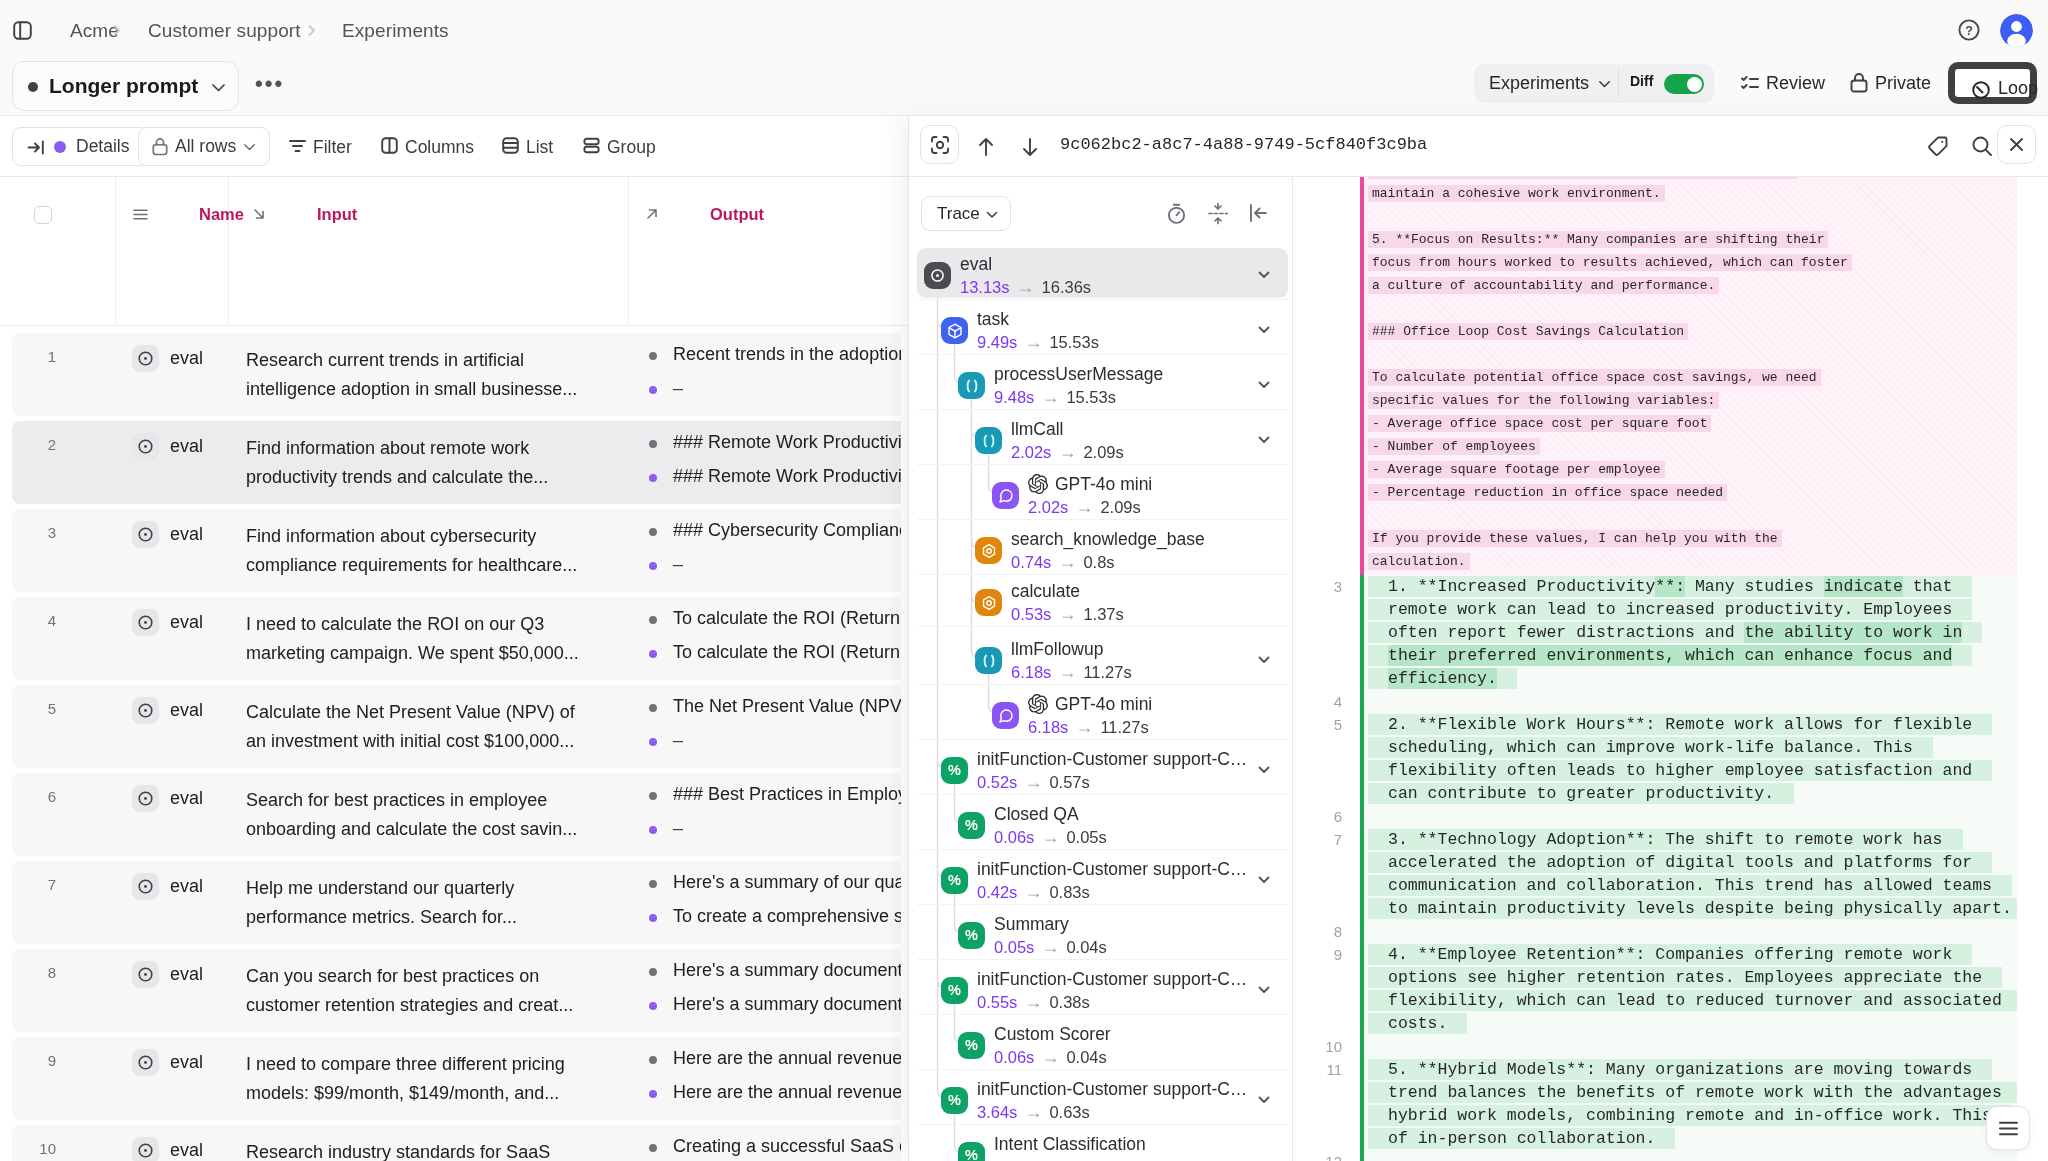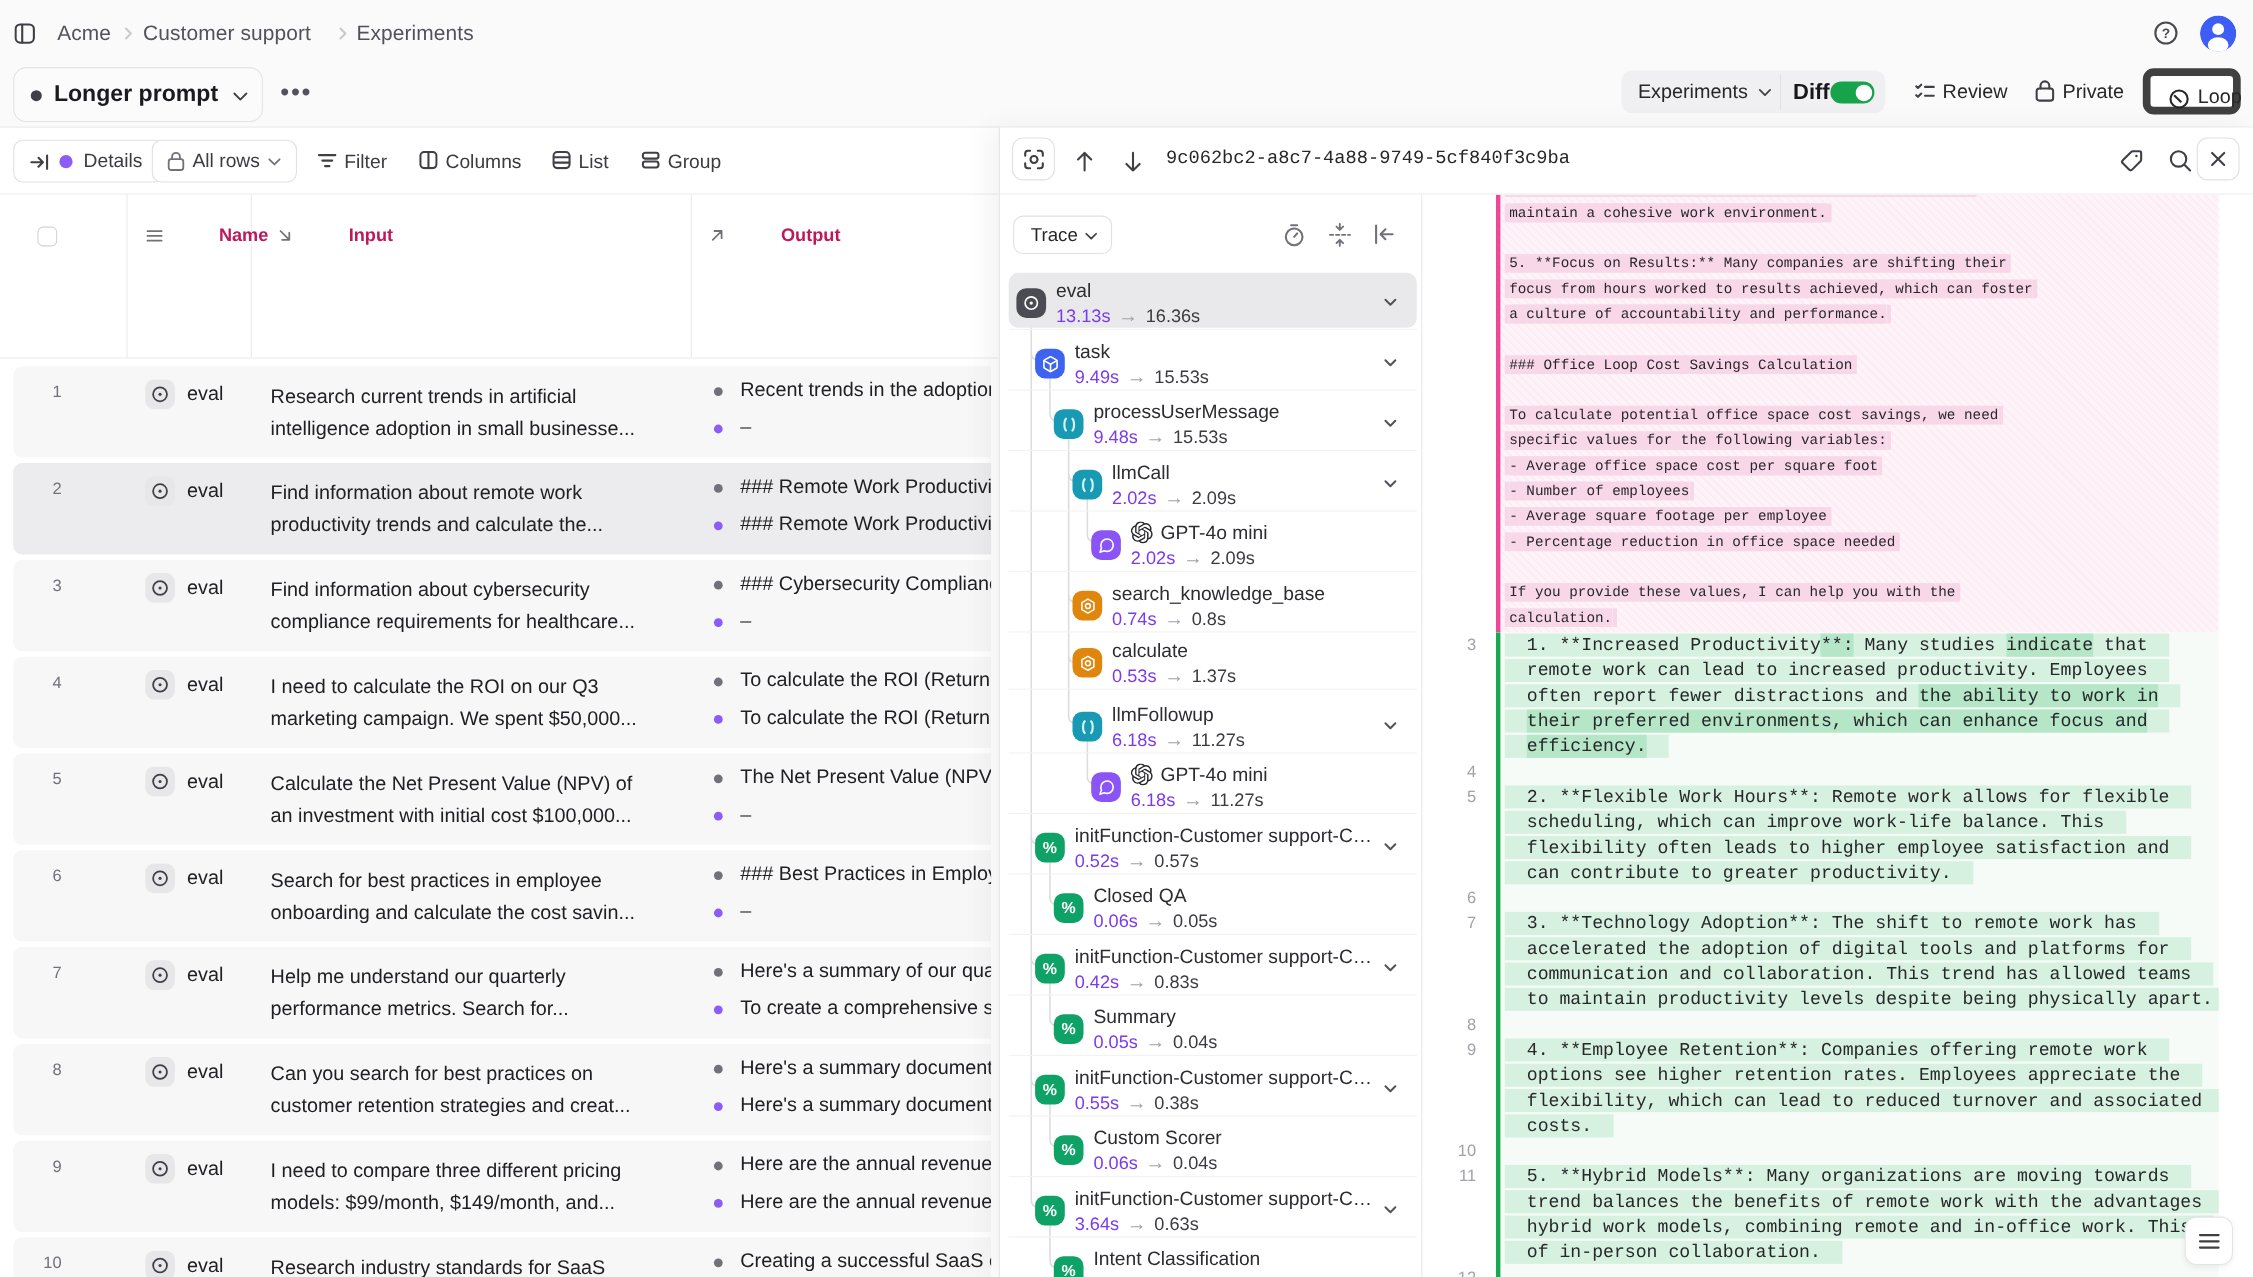--- a/index.html
+++ b/index.html
@@ -2,29 +2,29 @@
 <html><head><meta charset="utf-8">
 <style>
 * { margin:0; padding:0; box-sizing:border-box; }
 html,body { width:2048px; height:1161px; overflow:hidden; background:#fff;
   font-family:"Liberation Sans", sans-serif; -webkit-font-smoothing:antialiased; }
 .abs { position:absolute; }
 
 
 #bar1 { position:absolute; left:0; top:0; width:2048px; height:57px; background:#fafafa; }
 #bar2 { position:absolute; left:0; top:57px; width:2048px; height:59px; background:#fafafa; border-bottom:1px solid #e9e9ec; }
-.crumb { position:absolute; top:20px; font-size:19px; font-weight:500; color:#52525b; letter-spacing:0.1px; }
+.crumb { position:absolute; top:20px; font-size:19px; font-weight:500; color:#52525b; letter-spacing:0.1px;margin-left:18px; }
 #lp { position:absolute; left:12px; top:4px; width:227px; height:50px; border:1px solid #e4e4e7; border-radius:12px; background:#fbfbfc; }
 #lp .dot { position:absolute; left:15px; top:20px; width:10px; height:10px; border-radius:50%; background:#3f3f46; }
 #lp .t { position:absolute; left:36px; top:12px; font-size:21px; font-weight:600; color:#1b1b1f; }
 #dots3 { position:absolute; left:255px; top:14px; font-size:22px; font-weight:700; color:#52525b; letter-spacing:2px; }
 #grp { position:absolute; left:1474px; top:7px; width:240px; height:39px; background:#f0f0f2; border-radius:10px; }
 #grp .ex { position:absolute; left:15px; top:9px; font-size:18px; font-weight:500; color:#27272a; }
 #grp .div { position:absolute; left:144px; top:4px; width:1px; height:31px; background:#e0e0e3; }
-#grp .diff { position:absolute; left:156px; top:9px; font-size:20px; font-weight:700; color:#18181b; }
+#grp .diff { position:absolute; left:156px; top:9px; font-size:14px; font-weight:700; color:#18181b; }
 #tog { position:absolute; left:190px; top:10px; width:40px; height:20px; border-radius:10px; background:#17a34a; }
 #tog .kn { position:absolute; right:2.5px; top:2.5px; width:15px; height:15px; border-radius:50%; background:#fff; }
 .btxt { position:absolute; top:16px; font-size:18px; font-weight:500; color:#27272a; }
 #loop { position:absolute; left:1948px; top:5px; width:89px; height:42px; border:7px solid #404040; border-radius:10px; background:#fff;text-decoration:underline; }
 .icl { stroke:#3f3f46; stroke-width:1.9; fill:none; stroke-linecap:round; stroke-linejoin:round; }
 .icg { stroke:#71717a; stroke-width:1.9; fill:none; stroke-linecap:round; stroke-linejoin:round; }
 
 
 #toolbar { position:absolute; left:0; top:117px; width:908px; height:60px; background:#fff; border-bottom:1px solid #e9e9ec; }
 .tbtn { position:absolute; top:10px; height:39px; border:1px solid #e1e1e5; border-radius:9px; background:#fff; }

